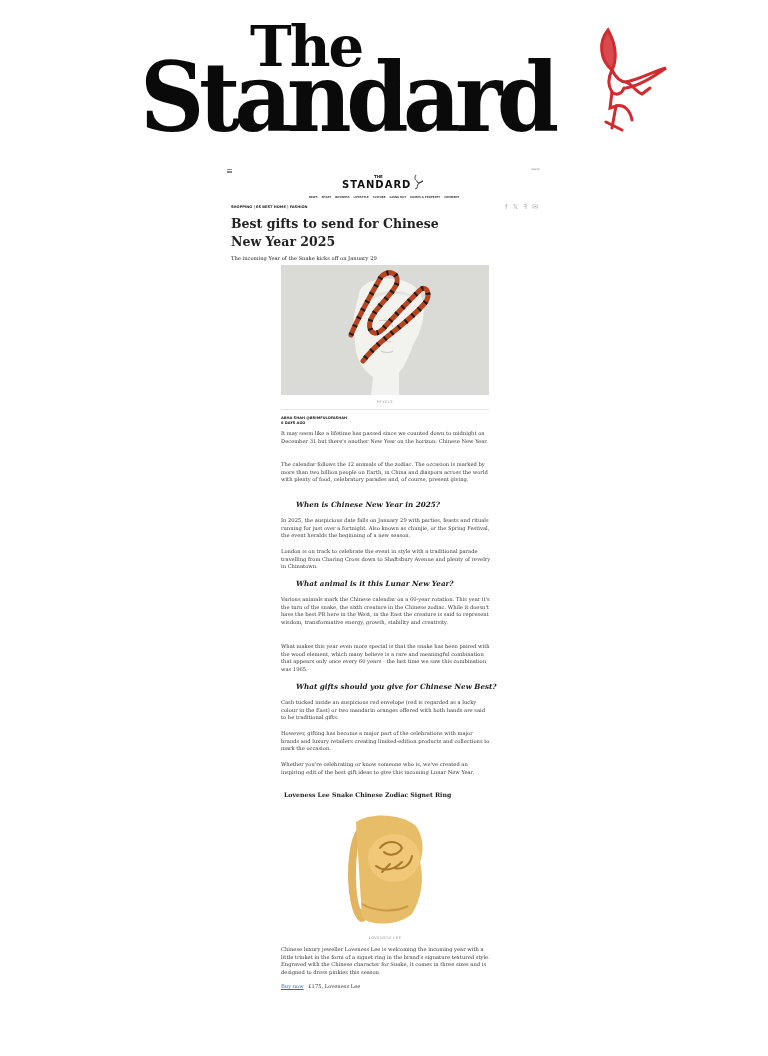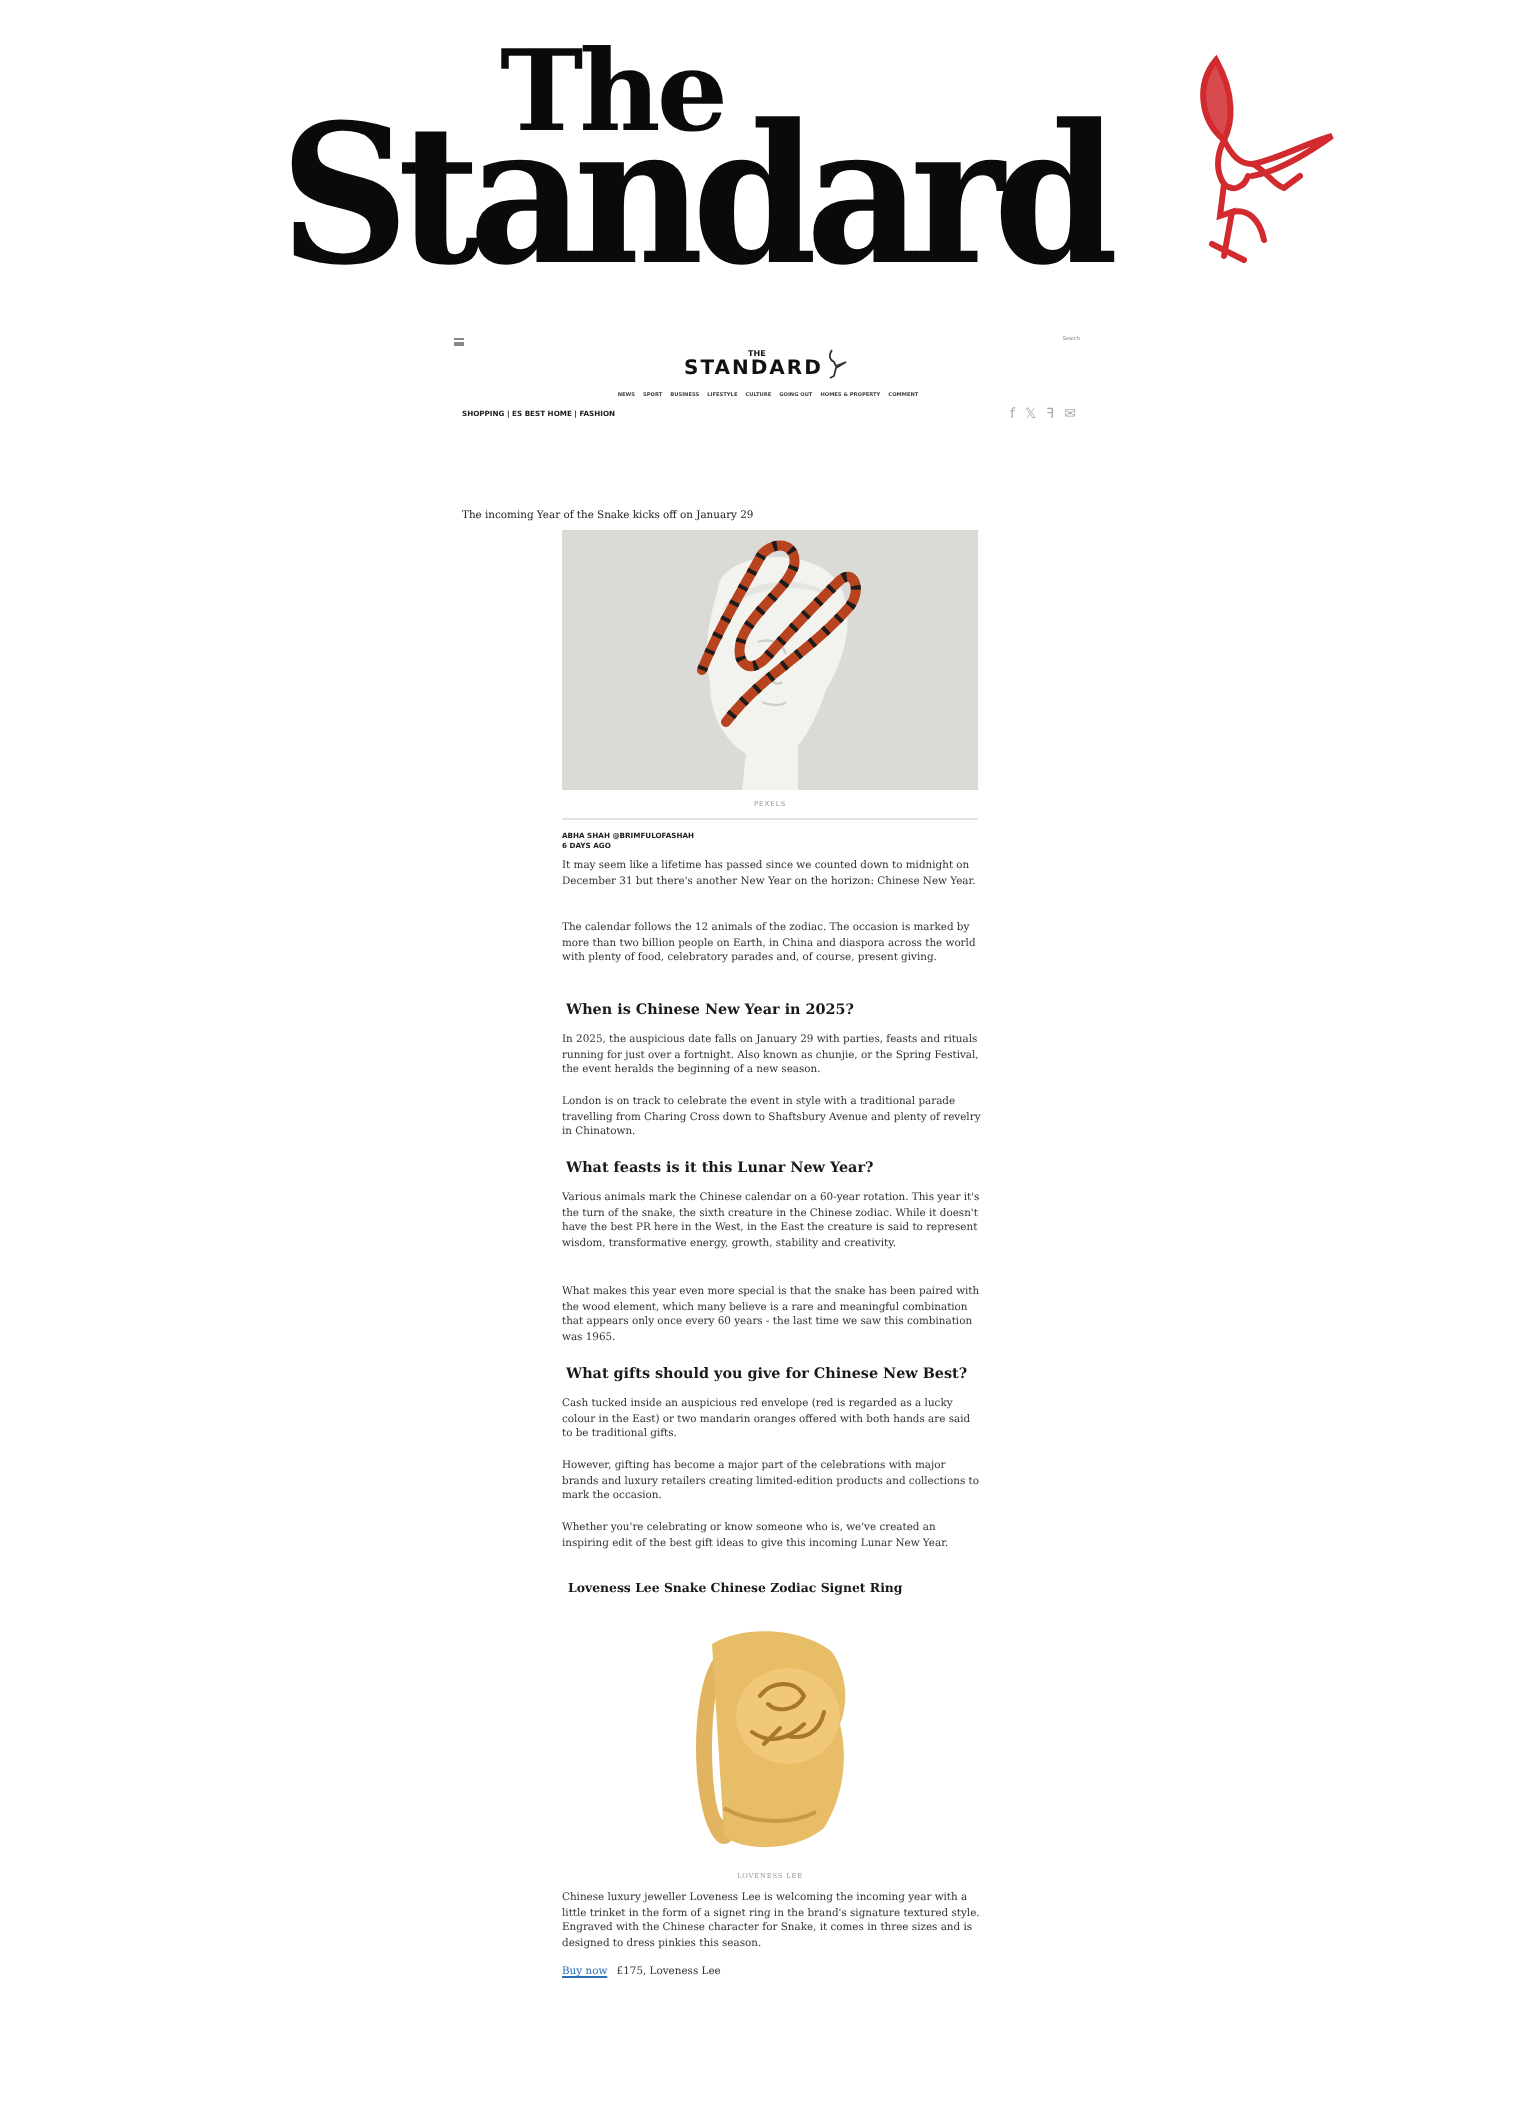--- a/index.html
+++ b/index.html
@@ -27,21 +27,21 @@
 
   .headline { position: absolute; left: 7px; top: 55px; width: 230px; font-family: "DejaVu Serif", serif; font-size: 12.5px; line-height: 18px; color: #222; }
   .standfirst { position: absolute; left: 7px; top: 95px; font-family: "DejaVu Serif", serif; font-size: 5.2px; color: #222; }
 
   .hero { position: absolute; left: 57px; top: 105px; width: 208px; height: 130px; background: #dcdcd8; overflow: hidden; }
   .caption { position: absolute; left: 57px; top: 240px; width: 208px; text-align: center; font-family: "DejaVu Sans", sans-serif; font-size: 3.5px; color: #999; letter-spacing: 0.5px; }
   .rule { position: absolute; left: 57px; top: 249px; width: 208px; height: 1px; background: #e3e3e3; }
   .byline { position: absolute; left: 57px; top: 256px; font-family: "DejaVu Sans", sans-serif; font-size: 3.6px; font-weight: bold; color: #222; line-height: 5px; }
 
   .body { position: absolute; left: 57px; width: 210px; font-family: "DejaVu Serif", serif; font-size: 5.2px; line-height: 7.6px; color: #333; }
-  .h2 { position: absolute; left: 59px; width: 215px; font-family: "DejaVu Serif", serif; font-size: 7.2px; font-weight: bold; color: #1a1a1a; }
+  .h2 { position: absolute; left: 72px; width: 215px; font-family: "DejaVu Serif", serif; font-size: 7.2px; font-weight: bold; color: #1a1a1a; font-style: italic; }
   .h3 { position: absolute; left: 60px; width: 215px; font-family: "DejaVu Serif", serif; font-size: 6.2px; font-weight: bold; color: #1a1a1a; }
 
   .ring { position: absolute; left: 108px; top: 648px; width: 100px; height: 122px; }
   .ring-caption { position: absolute; left: 57px; top: 776px; width: 208px; text-align: center; font-family: "DejaVu Serif", serif; font-size: 3.4px; color: #999; letter-spacing: 0.4px; }
   .buy { position: absolute; left: 57px; top: 823px; font-family: "DejaVu Serif", serif; font-size: 5.2px; color: #333; }
   .buy a { color: #2a6fb8; text-decoration: underline; margin-right: 3px; }
 </style>
 </head>
 <body>
 
@@ -85,20 +85,21 @@
   </nav>
 
   <div class="crumbs">SHOPPING | ES BEST HOME | FASHION</div>
   <div class="social">
     <span>f</span>
     <span>𝕏</span>
     <span>ꟻ</span>
     <span>✉</span>
   </div>
 
+  <h1 class="headline">Best gifts to send for Chinese New Year 2025</h1>
   <p class="standfirst">The incoming Year of the Snake kicks off on January 29</p>
 
   <div class="hero">
     <svg width="208" height="130" viewBox="0 0 208 130">
       <rect width="208" height="130" fill="#dadad6"></rect>
       <path d="M78 30 C78 10 130 6 140 30 C146 44 142 64 132 80 C128 92 124 100 118 108 L118 130 L90 130 L92 112 C80 104 74 92 74 76 C70 62 74 42 78 30Z" fill="#f2f2ee"></path>
       <path d="M80 40 C90 24 124 20 138 36 C132 30 112 26 96 32 C90 34 84 38 80 40Z" fill="#e4e4e0"></path>
       <path d="M98 56 C104 54 110 56 112 62 M102 72 C104 76 108 78 110 76 M100 86 C104 88 110 88 112 86" stroke="#cfcfca" stroke-width="1.2" fill="none"></path>
       <path d="M70 70 C78 50 90 30 100 12 C108 4 118 8 116 18 C112 30 96 40 90 54 C86 64 92 74 102 64 C116 48 130 34 138 26 C146 18 150 30 144 38 C132 52 118 62 106 72 C96 80 88 88 82 96" stroke="#b8431f" stroke-width="5" fill="none" stroke-linecap="round"></path>
       <path d="M70 70 C78 50 90 30 100 12 C108 4 118 8 116 18 C112 30 96 40 90 54 C86 64 92 74 102 64 C116 48 130 34 138 26 C146 18 150 30 144 38 C132 52 118 62 106 72 C96 80 88 88 82 96" stroke="#1c1c1c" stroke-width="5" fill="none" stroke-dasharray="2 7"></path>
@@ -110,21 +111,21 @@
   <div class="byline">
     <div>ABHA SHAH @BRIMFULOFASHAH</div>
     <div>6 DAYS AGO</div>
   </div>
 
   <p class="body" style="top:270px">It may seem like a lifetime has passed since we counted down to midnight on December 31 but there's another New Year on the horizon: Chinese New Year.</p>
   <p class="body" style="top:301px">The calendar follows the 12 animals of the zodiac. The occasion is marked by more than two billion people on Earth, in China and diaspora across the world with plenty of food, celebratory parades and, of course, present giving.</p>
   <h2 class="h2" style="top:340px">When is Chinese New Year in 2025?</h2>
   <p class="body" style="top:357px">In 2025, the auspicious date falls on January 29 with parties, feasts and rituals running for just over a fortnight. Also known as chunjie, or the Spring Festival, the event heralds the beginning of a new season.</p>
   <p class="body" style="top:388px">London is on track to celebrate the event in style with a traditional parade travelling from Charing Cross down to Shaftsbury Avenue and plenty of revelry in Chinatown.</p>
-  <h2 class="h2" style="top:419px">What feasts is it this Lunar New Year?</h2>
+  <h2 class="h2" style="top:419px">What animal is it this Lunar New Year?</h2>
   <p class="body" style="top:436px">Various animals mark the Chinese calendar on a 60-year rotation. This year it's the turn of the snake, the sixth creature in the Chinese zodiac. While it doesn't have the best PR here in the West, in the East the creature is said to represent wisdom, transformative energy, growth, stability and creativity.</p>
   <p class="body" style="top:483px">What makes this year even more special is that the snake has been paired with the wood element, which many believe is a rare and meaningful combination that appears only once every 60 years - the last time we saw this combination was 1965.</p>
   <h2 class="h2" style="top:522px">What gifts should you give for Chinese New Best?</h2>
   <p class="body" style="top:539px">Cash tucked inside an auspicious red envelope (red is regarded as a lucky colour in the East) or two mandarin oranges offered with both hands are said to be traditional gifts.</p>
   <p class="body" style="top:570px">However, gifting has become a major part of the celebrations with major brands and luxury retailers creating limited-edition products and collections to mark the occasion.</p>
   <p class="body" style="top:601px">Whether you're celebrating or know someone who is, we've created an inspiring edit of the best gift ideas to give this incoming Lunar New Year.</p>
 
   <h3 class="h3" style="top:631px">Loveness Lee Snake Chinese Zodiac Signet Ring</h3>
 
   <svg class="ring" viewBox="0 0 100 122">

